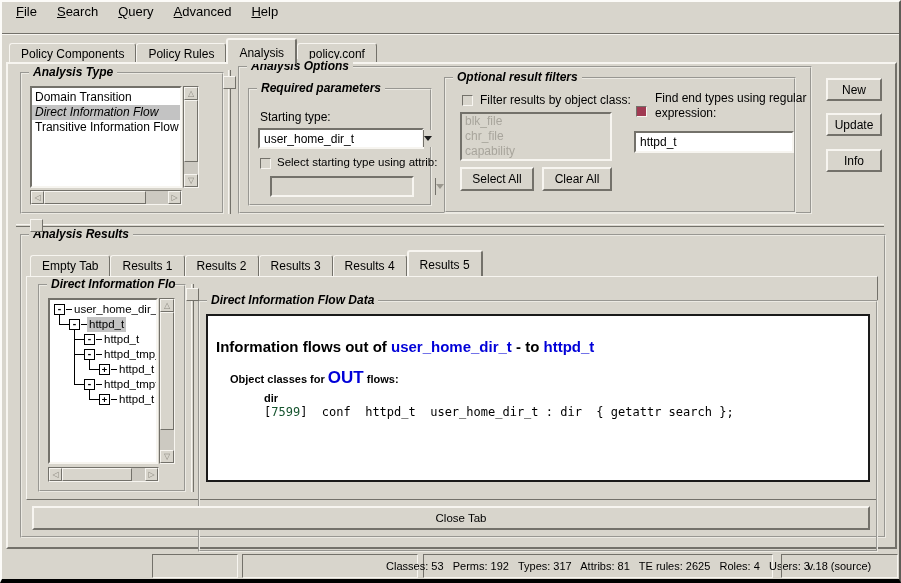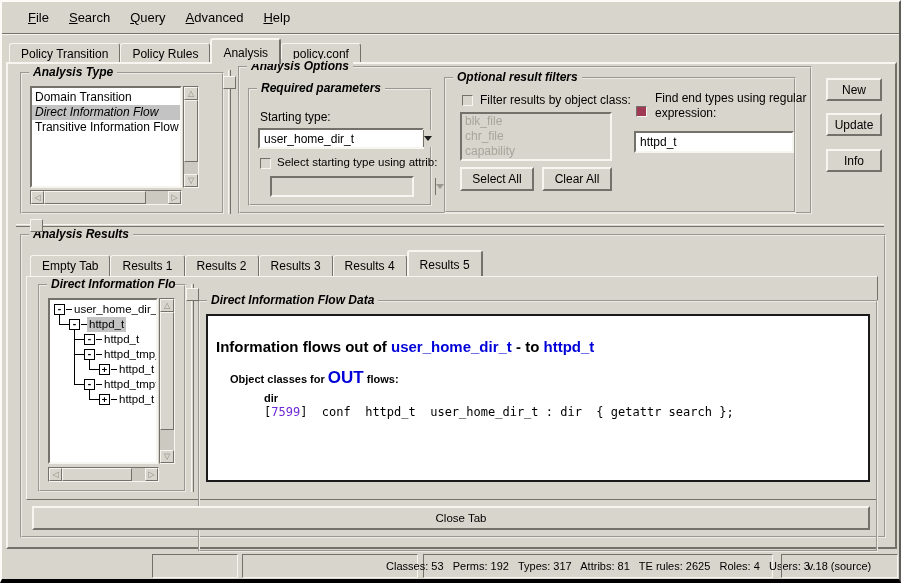--- a/index.html
+++ b/index.html
@@ -16,21 +16,21 @@
     position:relative;width:901px;height:583px;background:var(--bg);
     border-top:2px solid #fcfbf8;border-left:2px solid #fcfbf8;
     border-right:2px solid #5f5d57;border-bottom:4px solid #000;
   }
   .raised{border:2px solid;border-color:var(--hi) var(--lo) var(--lo) var(--hi);}
   .raised1{border:1px solid;border-color:var(--hi) var(--lo) var(--lo) var(--hi);}
   .sunken{border:2px solid;border-color:var(--lo) var(--hi) var(--hi) var(--lo);}
   .abs{position:absolute;}
 
   
-  #menubar{position:absolute;left:0;top:0;width:100%;height:31px;display:flex;align-items:center;padding-left:16px;}
+  #menubar{position:absolute;left:0;top:0;width:100%;height:31px;display:flex;padding-left:4px;}
   .menu-item{padding:2px 10px;font-size:13px;}
   .menu-item .ul{text-decoration:underline;}
   #menu-sep{position:absolute;left:0;top:31px;width:100%;height:2px;border-top:1px solid var(--lo);border-bottom:1px solid var(--hi);}
 
   
   #main-tabs{position:absolute;left:7px;top:36px;height:26px;display:flex;align-items:flex-end;}
   .tab{
     height:21px;margin-top:5px;padding:3px 11px 2px 11px;font-size:12px;white-space:nowrap;
     border-top:1px solid var(--hi);border-left:1px solid var(--hi);border-right:1px solid var(--lo);
     border-radius:3px 3px 0 0;background:var(--bg);position:relative;
@@ -93,21 +93,21 @@
   .tlabel.sel{background:#c3c3c3;}
 
   
   #data-box{position:absolute;background:var(--white);border:2px solid #1a1a1a;overflow:hidden;padding:4px 8px;}
   .blue{color:#0000d8;}
   .dline1{font-size:15px;font-weight:bold;margin-top:18px;}
   .dline2{margin-top:13px;font-size:11px;font-weight:bold;margin-left:14px;}
   .dline2 .flow{font-size:17px;font-weight:bold;}
   .dline3{margin-left:48px;margin-top:4px;font-size:11px;font-weight:bold;}
   .dline4{margin-left:48px;margin-top:1px;font-family:"DejaVu Sans Mono",monospace;font-size:12px;white-space:pre;}
-  a.rule-link{color:#6d28d9;}
+  a.rule-link{color:#14532d;}
 
   
   .status-seg{position:absolute;height:24px;border:1px solid;border-color:var(--lo) var(--hi) var(--hi) var(--lo);
     display:flex;align-items:center;justify-content:center;font-size:11px;white-space:pre;}
 
   .label{position:absolute;font-size:12px;white-space:nowrap;}
   .label.small{font-size:11.5px;}
 </style>
 </head>
 <body>
@@ -117,21 +117,21 @@
   <div id="menubar">
       <span class="menu-item"><span class="ul">F</span>ile</span>
       <span class="menu-item"><span class="ul">S</span>earch</span>
       <span class="menu-item"><span class="ul">Q</span>uery</span>
       <span class="menu-item"><span class="ul">A</span>dvanced</span>
       <span class="menu-item"><span class="ul">H</span>elp</span>
     </div>
   <div id="menu-sep"></div>
 
   <div id="main-tabs">
-      <div class="tab">Policy Transition</div>
+      <div class="tab">Policy Components</div>
       <div class="tab">Policy Rules</div>
       <div class="tab active">Analysis</div>
       <div class="tab">policy.conf</div>
     </div>
 
   <div id="frame" class="raised">
 
     <div class="groupbox" style="left:12px;top:8px;width:204px;height:142px;">
       <span class="legend">Analysis Type</span>
       <div class="abs sunken" id="at-list" style="left:8px;top:12px;width:152px;height:102px;background:#fff;padding-top:2px;">

